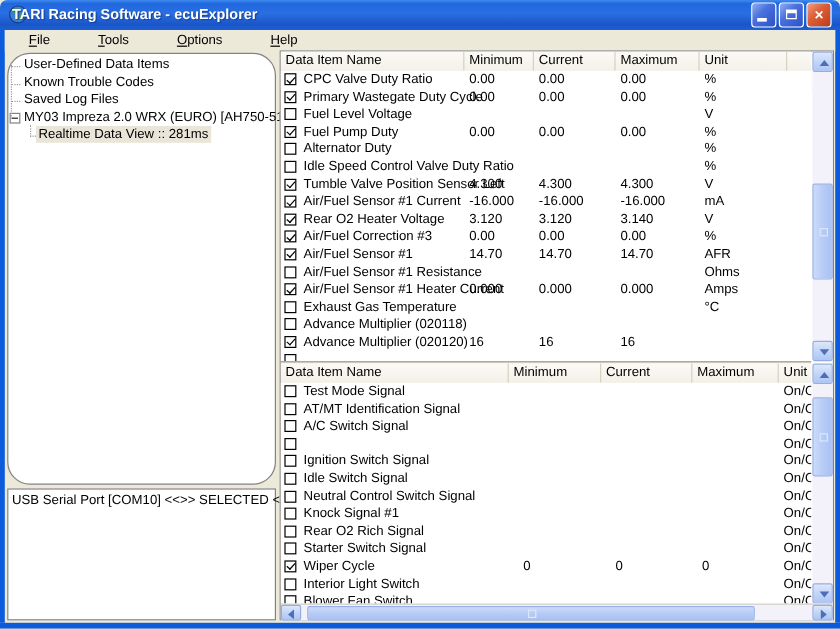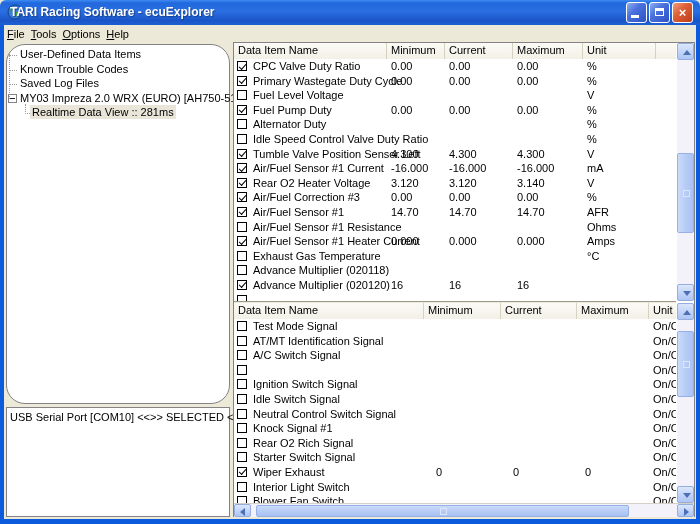--- a/index.html
+++ b/index.html
@@ -17,21 +17,21 @@
     text-shadow:1px 1px 1px #16408F;white-space:nowrap;}
   .tb-btns{position:absolute;right:7px;top:2px;display:flex;gap:2px;}
   .tb-btn{position:relative;width:21px;height:21px;border:1px solid #fff;border-radius:3px;
     background:linear-gradient(135deg,#8FAFF0 0%,#4A71DC 40%,#2C51C8 100%);box-sizing:border-box;}
   .tb-btn.close{background:linear-gradient(135deg,#F0A080 0%,#DD6039 40%,#BE3C16 100%);}
   .gl-min{position:absolute;left:4px;bottom:4px;width:8px;height:3px;background:#fff;}
   .gl-max{position:absolute;left:5px;top:5px;width:9px;height:8px;border:1px solid #fff;border-top:3px solid #fff;box-sizing:border-box;}
   .gl-close{position:absolute;left:0;top:1px;width:100%;text-align:center;color:#fff;font-weight:bold;font-size:13px;line-height:17px;}
   
   .menubar{position:absolute;left:4px;top:25px;width:692px;height:18px;display:flex;align-items:center;background:#ECE9D8;}
-  .mi{padding:2px 3px;cursor:default;}
+  .mi{padding:2px 20px;cursor:default;}
   
   .panel{position:absolute;background:#fff;border:1px solid #848284;box-sizing:border-box;}
   .treepanel{left:6px;top:44px;width:224px;height:360px;border-radius:19px;}
   .statuspanel{left:6px;top:407px;width:224px;height:110px;}
   .rightpanel{left:233px;top:42px;width:462px;height:475px;}
   .status-text{position:absolute;left:3px;top:3px;white-space:nowrap;}
   
   .titem{position:absolute;height:14px;white-space:nowrap;}
   .titem .lbl{padding:1px 2px;}
   .titem .lbl.sel{background:#E9E5D8;}
@@ -396,21 +396,21 @@
             <div class="cell c-name">Starter Switch Signal</div>
             <div class="cell c-min"></div>
             <div class="cell c-cur"></div>
             <div class="cell c-max"></div>
             <div class="cell c-unit">On/Off</div>
           </div>
           <div class="trow">
             <div class="cb">
               <span class="tick"></span>
             </div>
-            <div class="cell c-name">Wiper Exhaust</div>
+            <div class="cell c-name">Wiper Cycle</div>
             <div class="cell c-min">0</div>
             <div class="cell c-cur">0</div>
             <div class="cell c-max">0</div>
             <div class="cell c-unit">On/Off</div>
           </div>
           <div class="trow">
             <div class="cb"></div>
             <div class="cell c-name">Interior Light Switch</div>
             <div class="cell c-min"></div>
             <div class="cell c-cur"></div>

